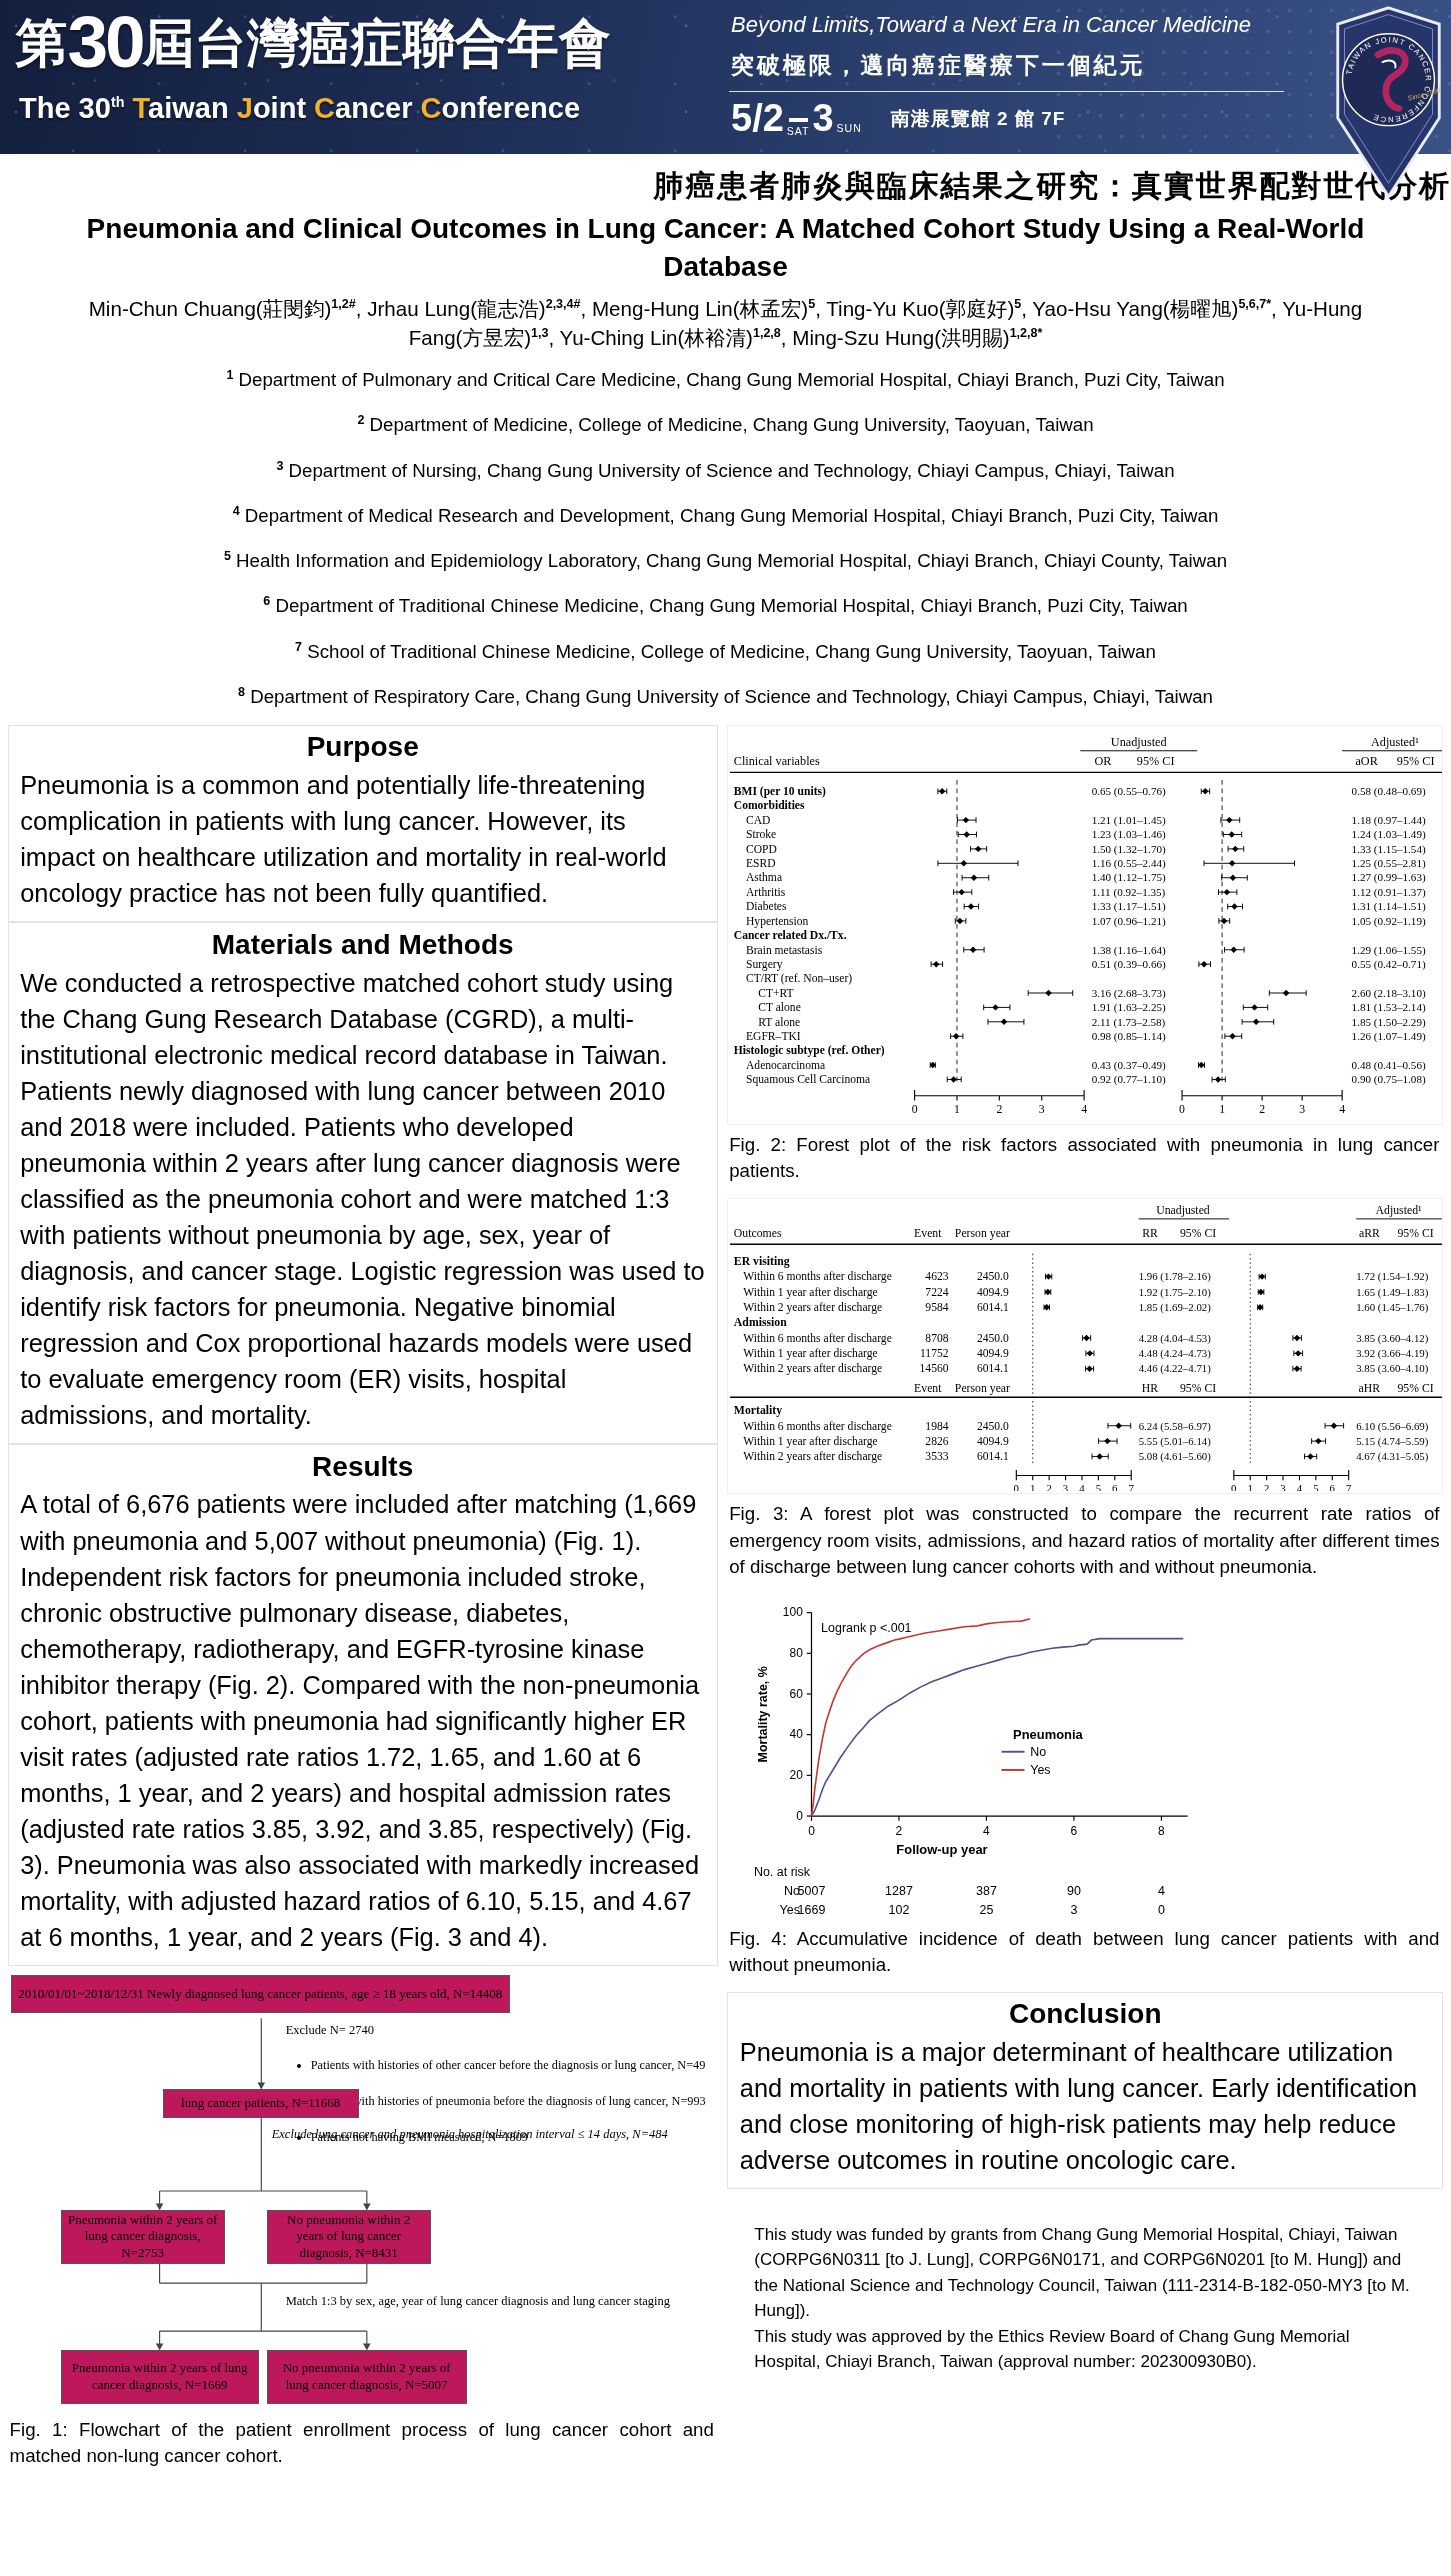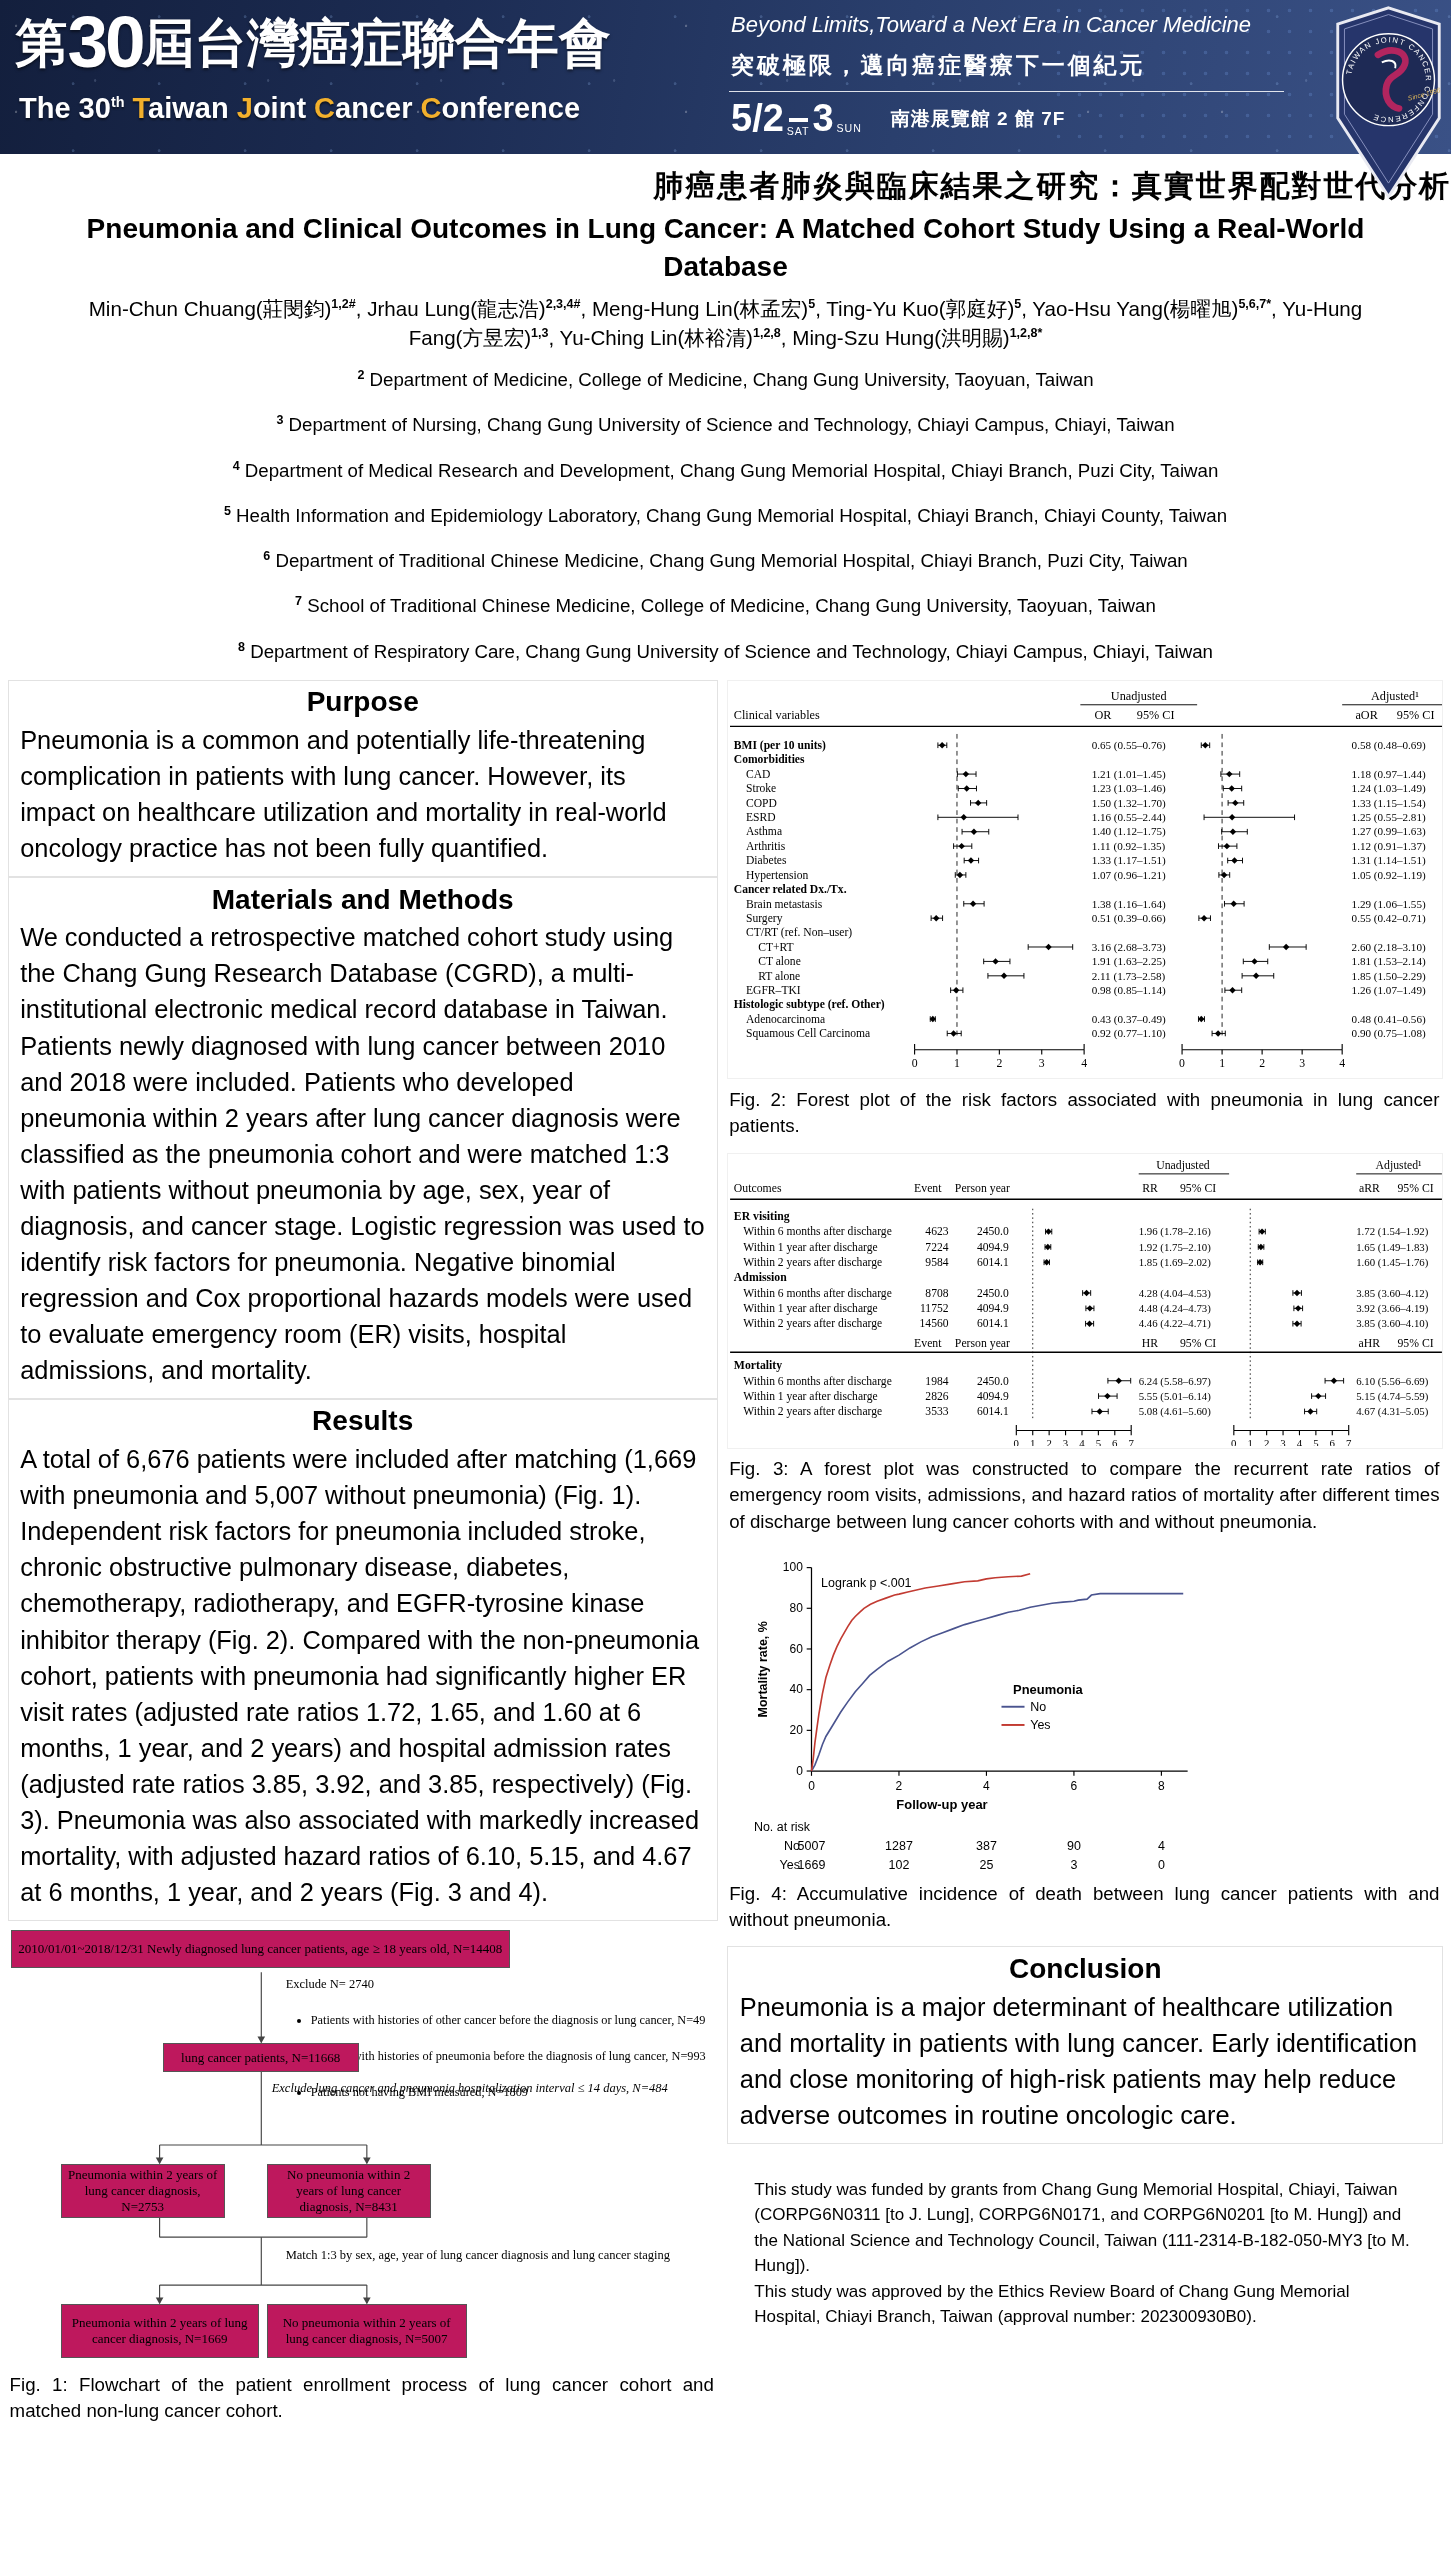--- a/index.html
+++ b/index.html
@@ -115,20 +115,21 @@
         <path d="M52,60 C60,56 68,58 66,66" fill="none" stroke="#ffffff" stroke-width="2"></path>
         <text x="80" y="100" font-size="7" text-anchor="start" font-family="Liberation Sans, sans-serif" font-weight="normal" fill="#d8b25a" font-style="italic" transform="rotate(-15 80 100)">Since 1996</text>
       </svg>
   </div>
 </div>
 
 <div class="title-zh">肺癌患者肺炎與臨床結果之研究：真實世界配對世代分析</div>
 <div class="title-en">Pneumonia and Clinical Outcomes in Lung Cancer: A Matched Cohort Study Using a Real-World Database</div>
 <div class="authors" id="authors"><span>Min-Chun Chuang(莊閔鈞)</span><sup>1,2#</sup>, <span>Jrhau Lung(龍志浩)</span><sup>2,3,4#</sup>, <span>Meng-Hung Lin(林孟宏)</span><sup>5</sup>, <span>Ting-Yu Kuo(郭庭好)</span><sup>5</sup>, <span>Yao-Hsu Yang(楊曜旭)</span><sup>5,6,7*</sup>, <span>Yu-Hung Fang(方昱宏)</span><sup>1,3</sup>, <span>Yu-Ching Lin(林裕清)</span><sup>1,2,8</sup>, <span>Ming-Szu Hung(洪明賜)</span><sup>1,2,8*</sup></div>
 <div class="affils" id="affils">
+    <div class="affil-line"><sup>1</sup> Department of Pulmonary and Critical Care Medicine, Chang Gung Memorial Hospital, Chiayi Branch, Puzi City, Taiwan</div>
     <div class="affil-line"><sup>2</sup> Department of Medicine, College of Medicine, Chang Gung University, Taoyuan, Taiwan</div>
     <div class="affil-line"><sup>3</sup> Department of Nursing, Chang Gung University of Science and Technology, Chiayi Campus, Chiayi, Taiwan</div>
     <div class="affil-line"><sup>4</sup> Department of Medical Research and Development, Chang Gung Memorial Hospital, Chiayi Branch, Puzi City, Taiwan</div>
     <div class="affil-line"><sup>5</sup> Health Information and Epidemiology Laboratory, Chang Gung Memorial Hospital, Chiayi Branch, Chiayi County, Taiwan</div>
     <div class="affil-line"><sup>6</sup> Department of Traditional Chinese Medicine, Chang Gung Memorial Hospital, Chiayi Branch, Puzi City, Taiwan</div>
     <div class="affil-line"><sup>7</sup> School of Traditional Chinese Medicine, College of Medicine, Chang Gung University, Taoyuan, Taiwan</div>
     <div class="affil-line"><sup>8</sup> Department of Respiratory Care, Chang Gung University of Science and Technology, Chiayi Campus, Chiayi, Taiwan</div>
   </div>
 
 <div class="main">

